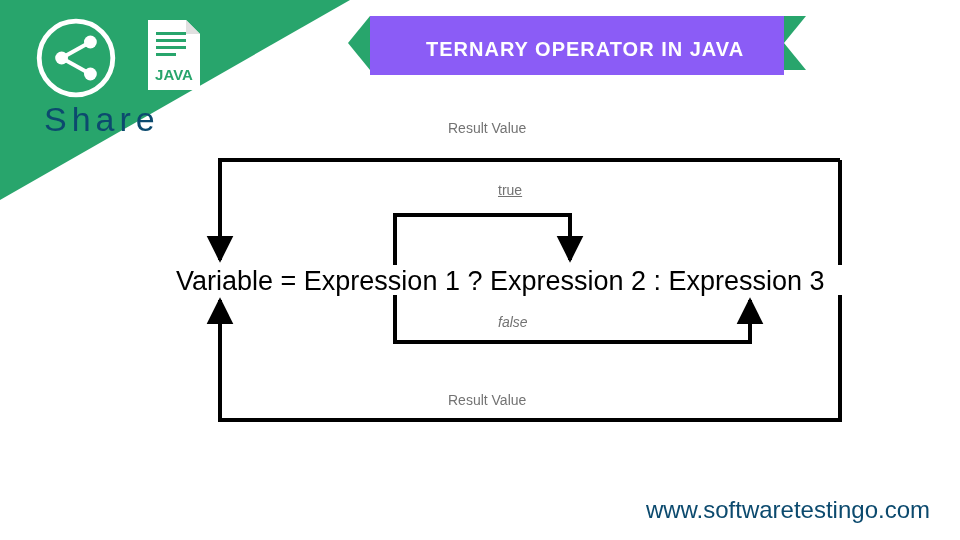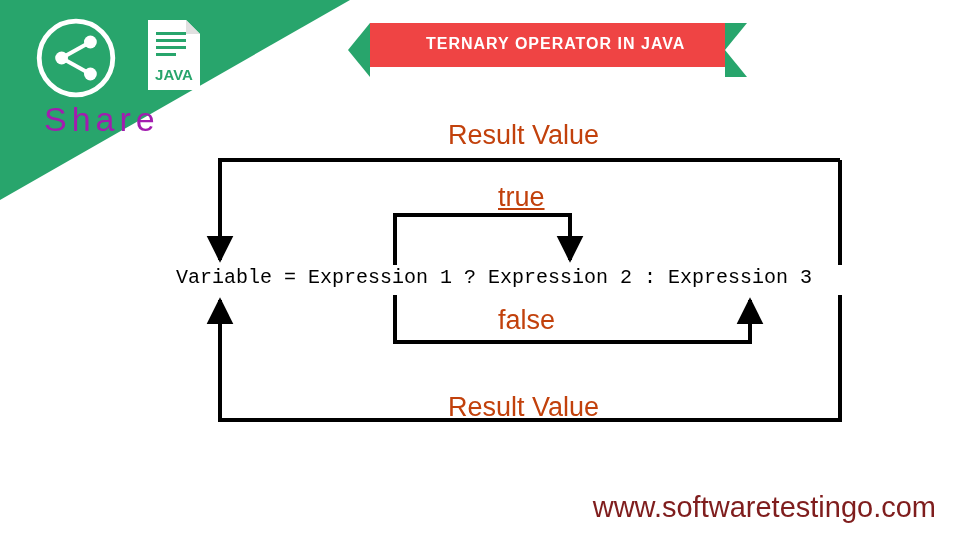--- a/index.html
+++ b/index.html
@@ -32,41 +32,41 @@
     position: absolute;
     top: 18px;
     left: 144px;
     width: 60px;
     height: 74px;
   }
   .share-text {
     position: absolute;
     top: 100px;
     left: 44px;
-    color: #a21caf;
+    color: #0c4a6e;
     font-size: 34px;
     letter-spacing: 5px;
     font-weight: 300;
   }
   .title-banner {
     position: absolute;
     top: 18px;
     left: 370px;
     height: 54px;
     display: flex;
     align-items: center;
   }
   .title-banner-bg {
     position: relative;
-    background: #ef4444;
+    background: #8b5cf6;
     color: #ffffff;
     font-weight: bold;
-    font-size: 16px;
+    font-size: 20px;
     letter-spacing: 1px;
-    padding: 12px 40px 14px 56px;
+    padding: 22px 40px 14px 56px;
   }
   .title-banner-bg::before {
     content: "";
     position: absolute;
     left: -22px;
     top: 0;
     border-top: 27px solid transparent;
     border-bottom: 27px solid transparent;
     border-right: 22px solid #28a56c;
   }
@@ -84,40 +84,40 @@
     top: 100px;
     left: 160px;
     width: 740px;
     height: 360px;
   }
   .diagram svg { width: 100%; height: 100%; }
   .expression-line {
     position: absolute;
     top: 266px;
     left: 176px;
-    font-size: 20px;
+    font-size: 27px;
     color: #000;
     white-space: nowrap;
-    font-family: Liberation Mono, monospace;
+    font-family: Liberation Sans, sans-serif;
   }
   .lbl {
     position: absolute;
-    color: #c2410c;
-    font-size: 27px;
+    color: #737373;
+    font-size: 14px;
   }
   .lbl-result-top { top: 120px; left: 448px; }
   .lbl-true { top: 182px; left: 498px; text-decoration: underline; }
-  .lbl-false { top: 305px; left: 498px; }
+  .lbl-false { top: 314px; left: 498px; font-style: italic; }
   .lbl-result-bottom { top: 392px; left: 448px; }
   .footer-url {
     position: absolute;
     bottom: 16px;
-    right: 24px;
-    font-size: 29px;
-    color: #7f1d1d;
+    right: 30px;
+    font-size: 24px;
+    color: #0c4a6e;
   }
 </style>
 </head>
 <body>
 
 <div class="green-triangle"></div>
 
 <div class="share-icon">
   <svg viewBox="0 0 100 100">
     <circle cx="50" cy="50" r="46" fill="none" stroke="#ffffff" stroke-width="6"></circle>

